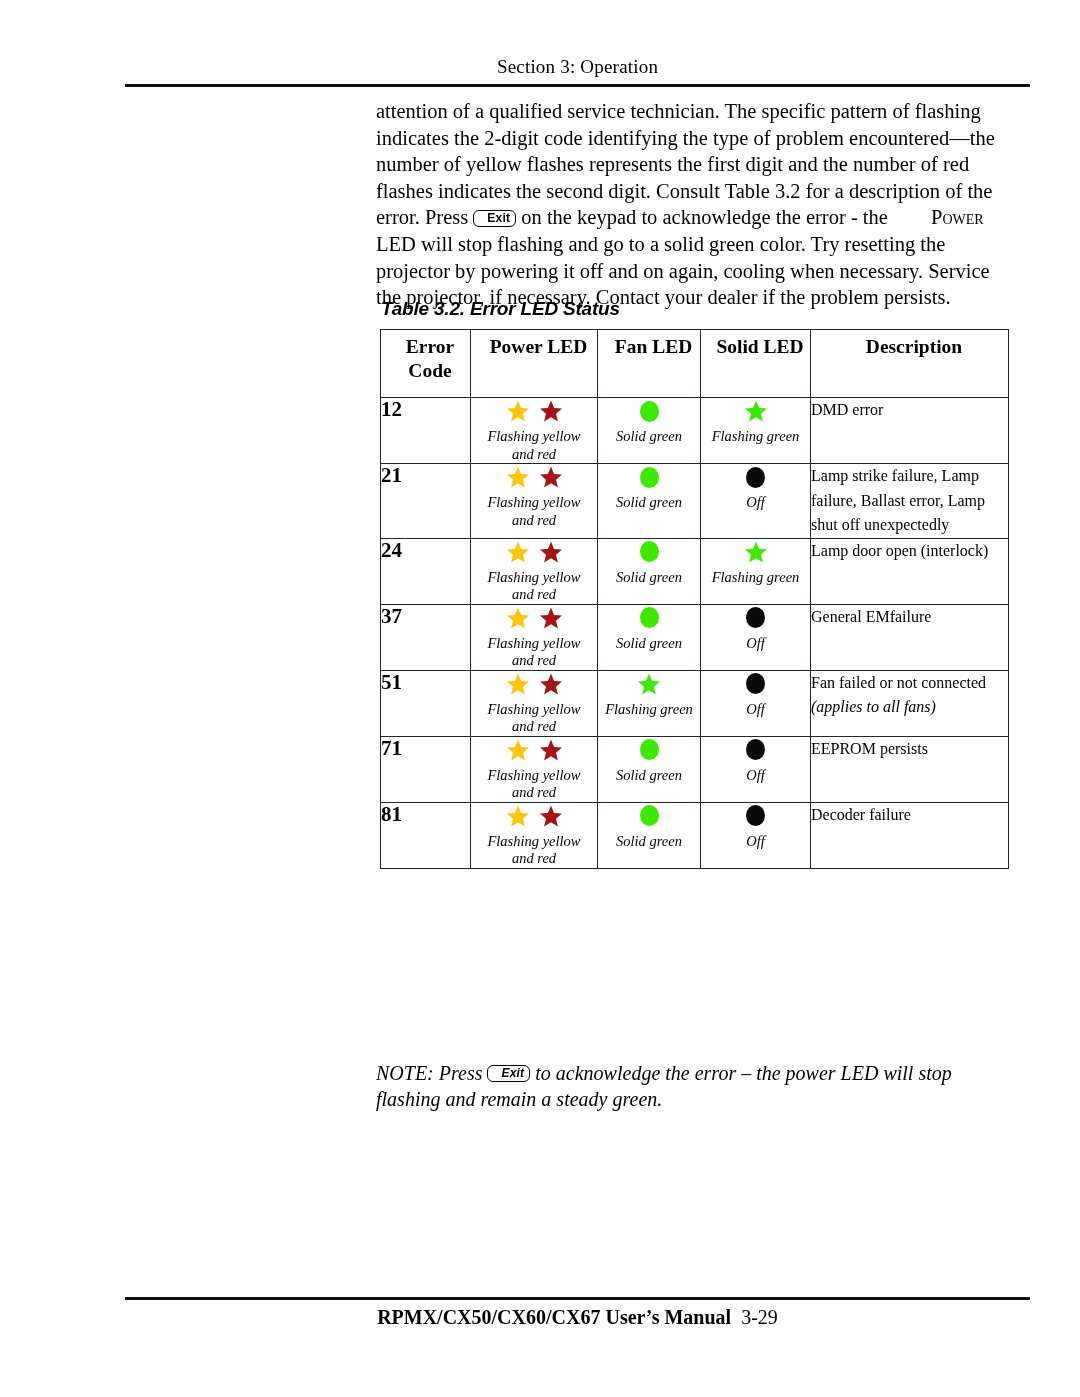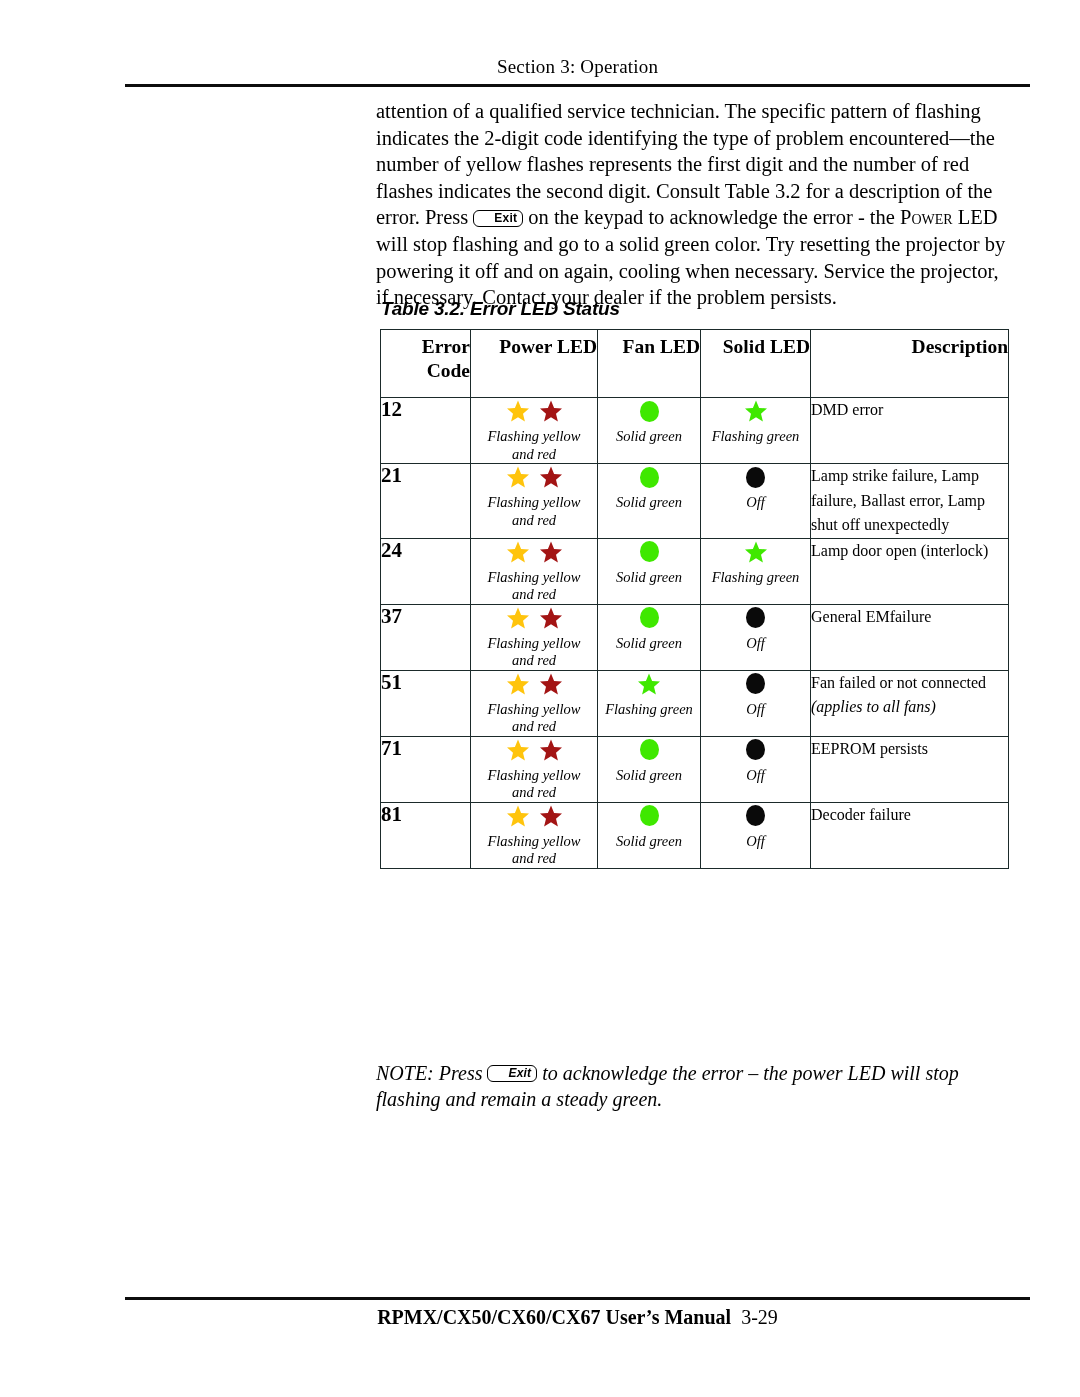--- a/index.html
+++ b/index.html
@@ -46,28 +46,29 @@
     top: 98px;
     width: 638px;
     font-size: 20.5px;
     line-height: 26.6px;
     text-align: left;
   }
   #body-copy p { margin: 0; }
   .smallcaps {
     font-variant: small-caps;
     font-size: 20.5px;
+    margin-left: 38px;
   }
 
   
   .exit-key {
     display: inline-block;
     border: 1.6px solid #000;
     border-radius: 6px;
-    padding: 0px 5px 1px 20px;
+    padding: 0px 5px 1px 13px;
     font-family: "Liberation Sans", sans-serif;
     font-weight: bold;
     font-size: 12px;
     line-height: 14px;
     vertical-align: 2px;
     background: #fff;
     letter-spacing: .2px;
   }
   .exit-key.in-note { vertical-align: 3px; }
 
@@ -91,21 +92,21 @@
     width: 628px;
     border-collapse: collapse;
     table-layout: fixed;
   }
   #led-table td, #led-table th {
     border: 1.5px solid #1b2a2a;
     padding: 0;
     vertical-align: top;
   }
   #led-table th {
-    text-align: right;
+    text-align: center;
     font-weight: bold;
     font-size: 19.5px;
     line-height: 24px;
     padding: 5px 0 0 9px;
     height: 62px;
   }
   .col-code   { width: 90px; }
   .col-power  { width: 127px; }
   .col-fan    { width: 103px; }
   .col-lamp   { width: 110px; }

